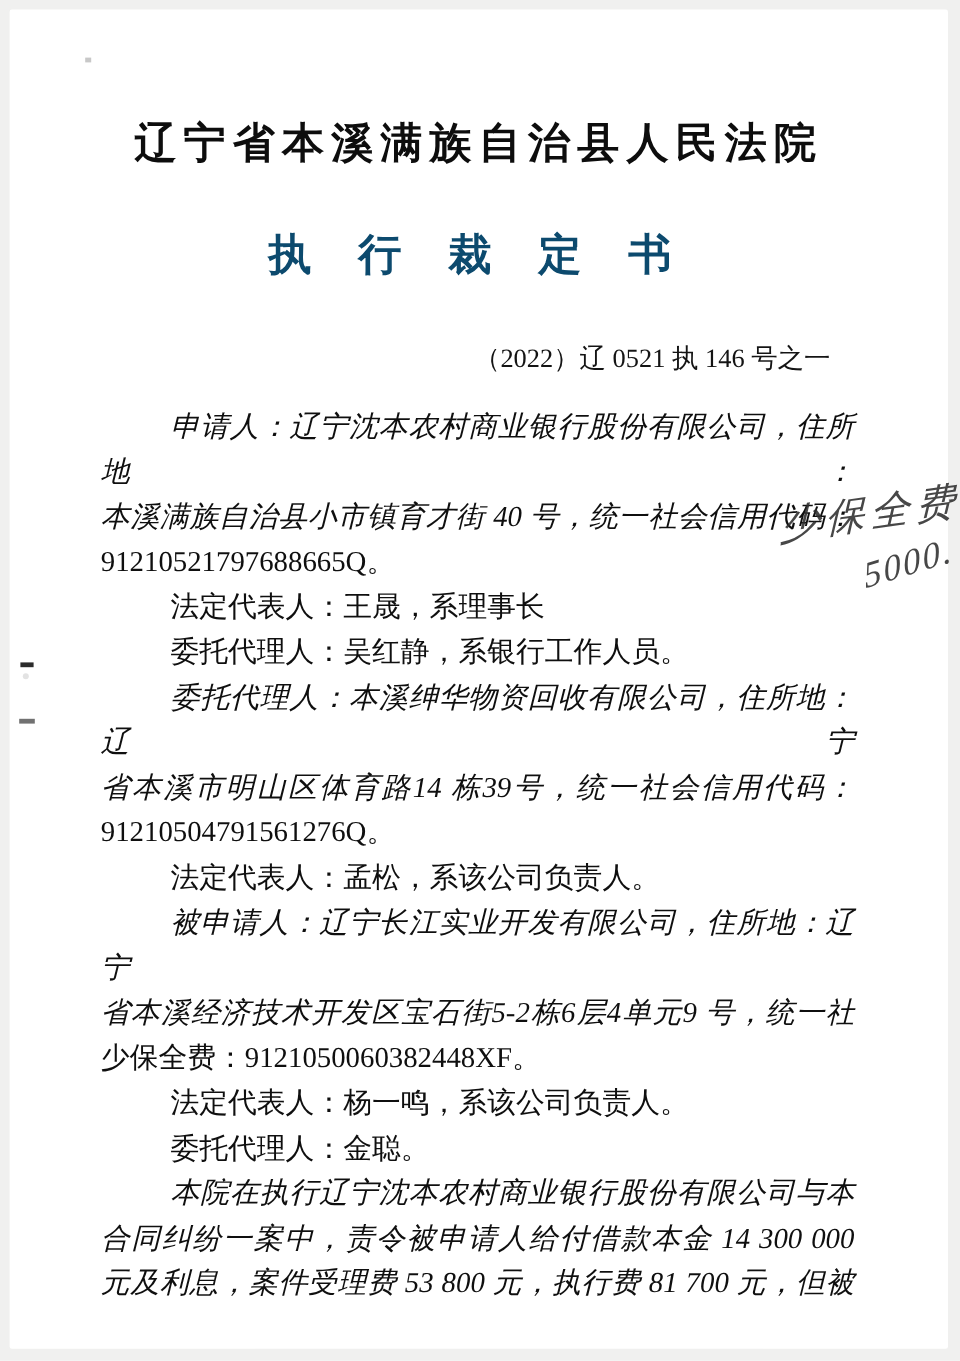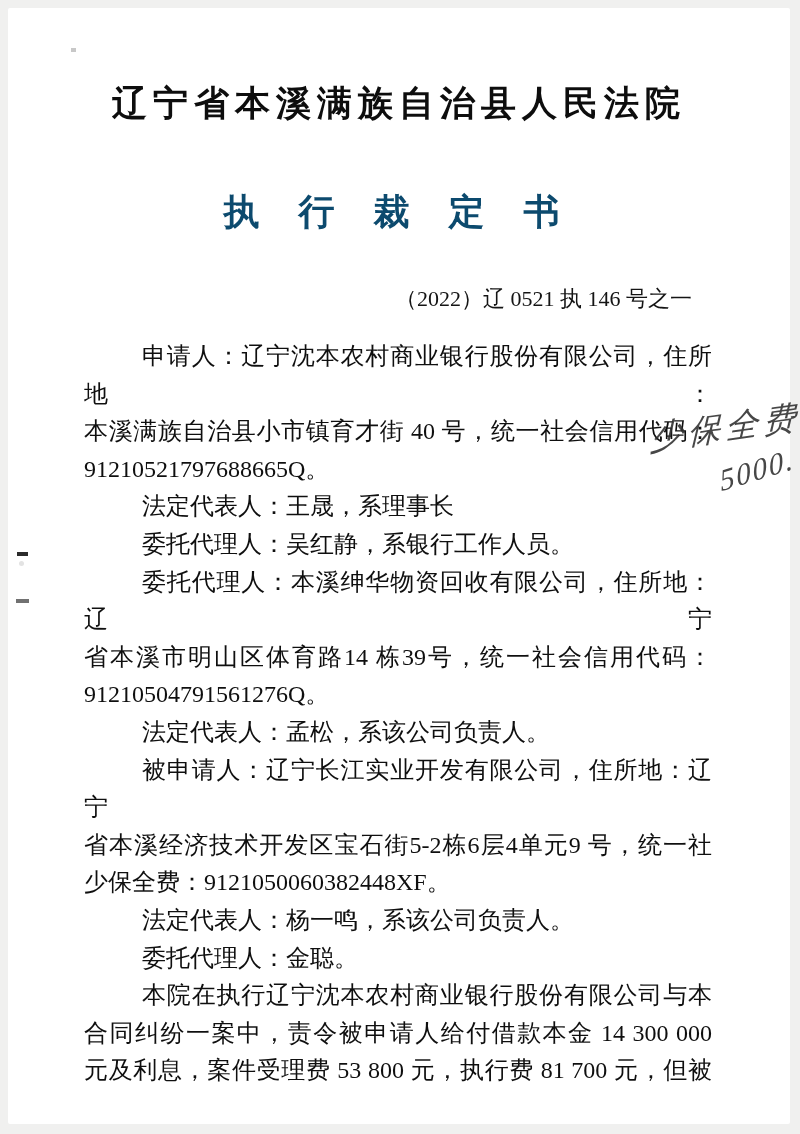--- a/index.html
+++ b/index.html
@@ -14,21 +14,21 @@
   .page {
     position: absolute;
     left: 8px; top: 8px;
     width: 782px; height: 1116px;
     background: #ffffff;
     border-radius: 2px;
   }
   .court-name {
     position: absolute;
     left: 0; right: 0;
-    top: 72px;
+    top: 88px;
     margin: 0;
     text-align: center;
     font-size: 35px;
     font-weight: bold;
     letter-spacing: 6px;
     color: #0d0d0d;
     white-space: nowrap;
   }
   .doc-title {
     position: absolute;
@@ -58,21 +58,21 @@
     position: absolute;
     left: 76px;
     top: 330px;
     width: 628px;
     font-size: 24px;
     line-height: 37.6px;
     color: #0f0f0f;
   }
   .line { min-height: 37.6px; }
   .line.indent { text-indent: 58px; }
-  .line.fill { text-align: justify; text-align-last: justify; }
+  .line.fill { text-align: justify; text-align-last: justify; font-style: italic; }
   .handwritten-note {
     position: absolute;
     left: 642px;
     top: 408px;
     font-size: 33px;
     font-style: italic;
     letter-spacing: 5px;
     color: #2e2e2e;
     transform: rotate(-8deg) skewX(-8deg);
     transform-origin: left top;

